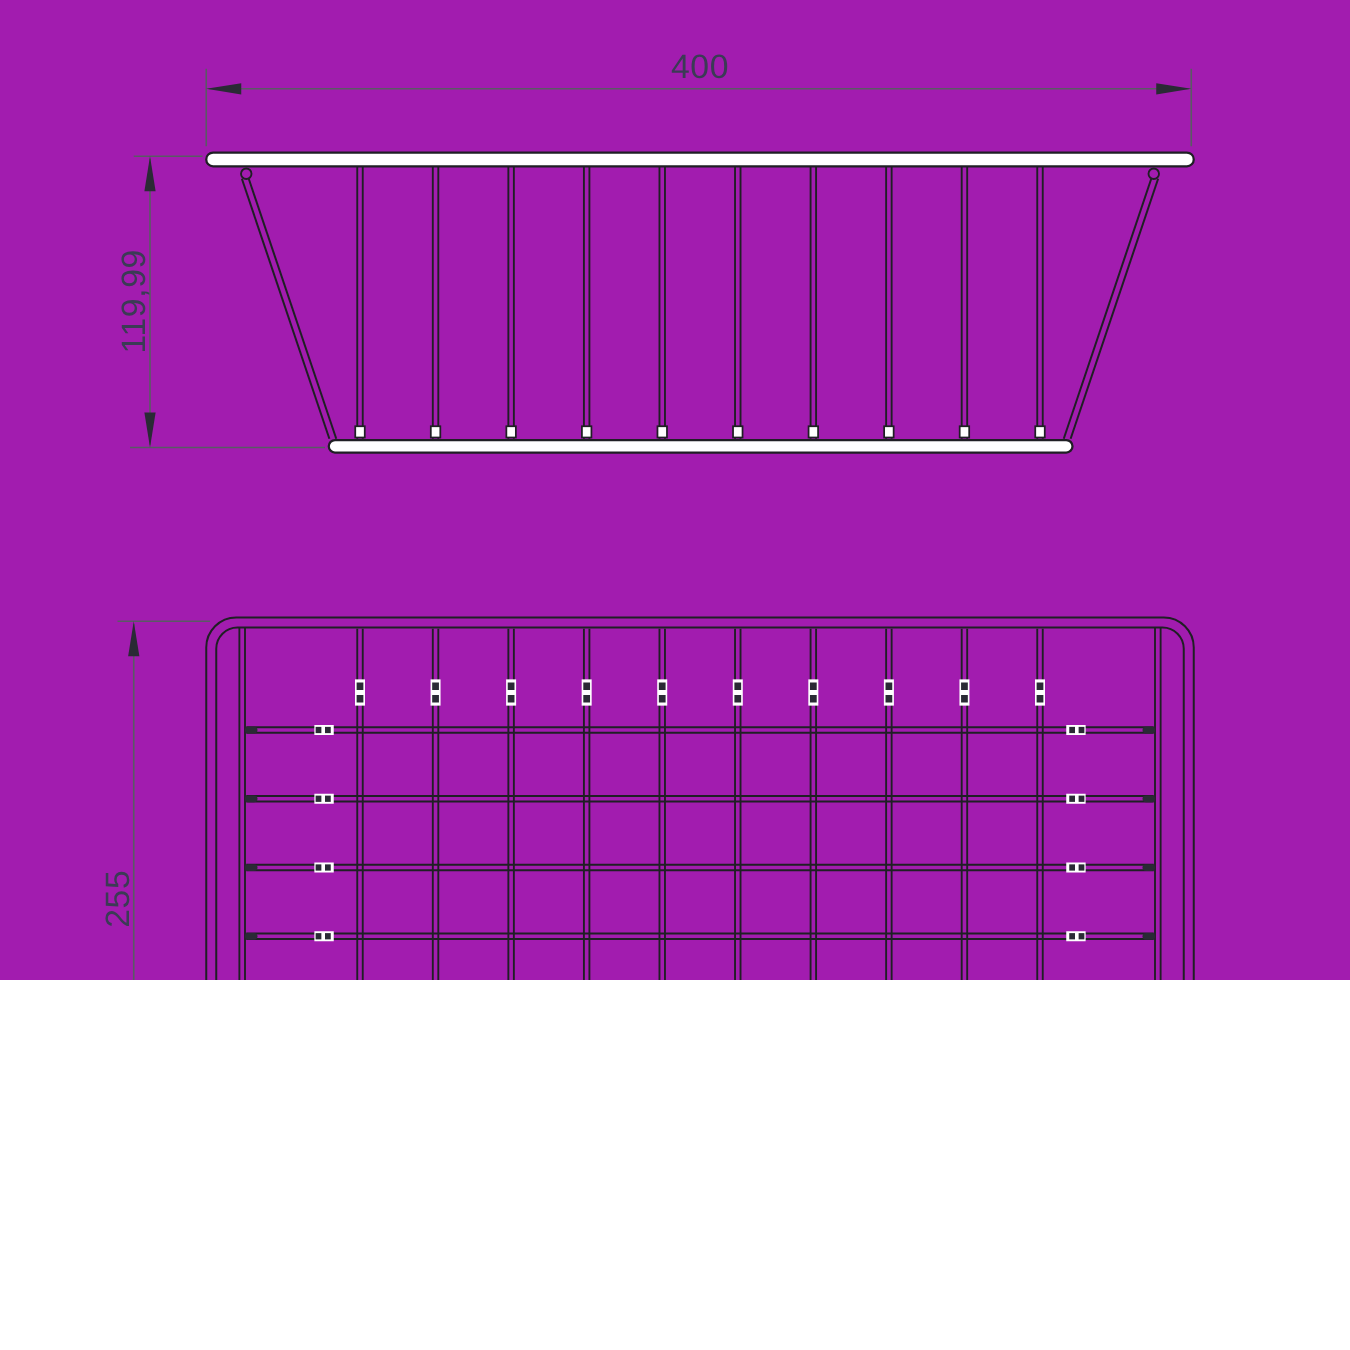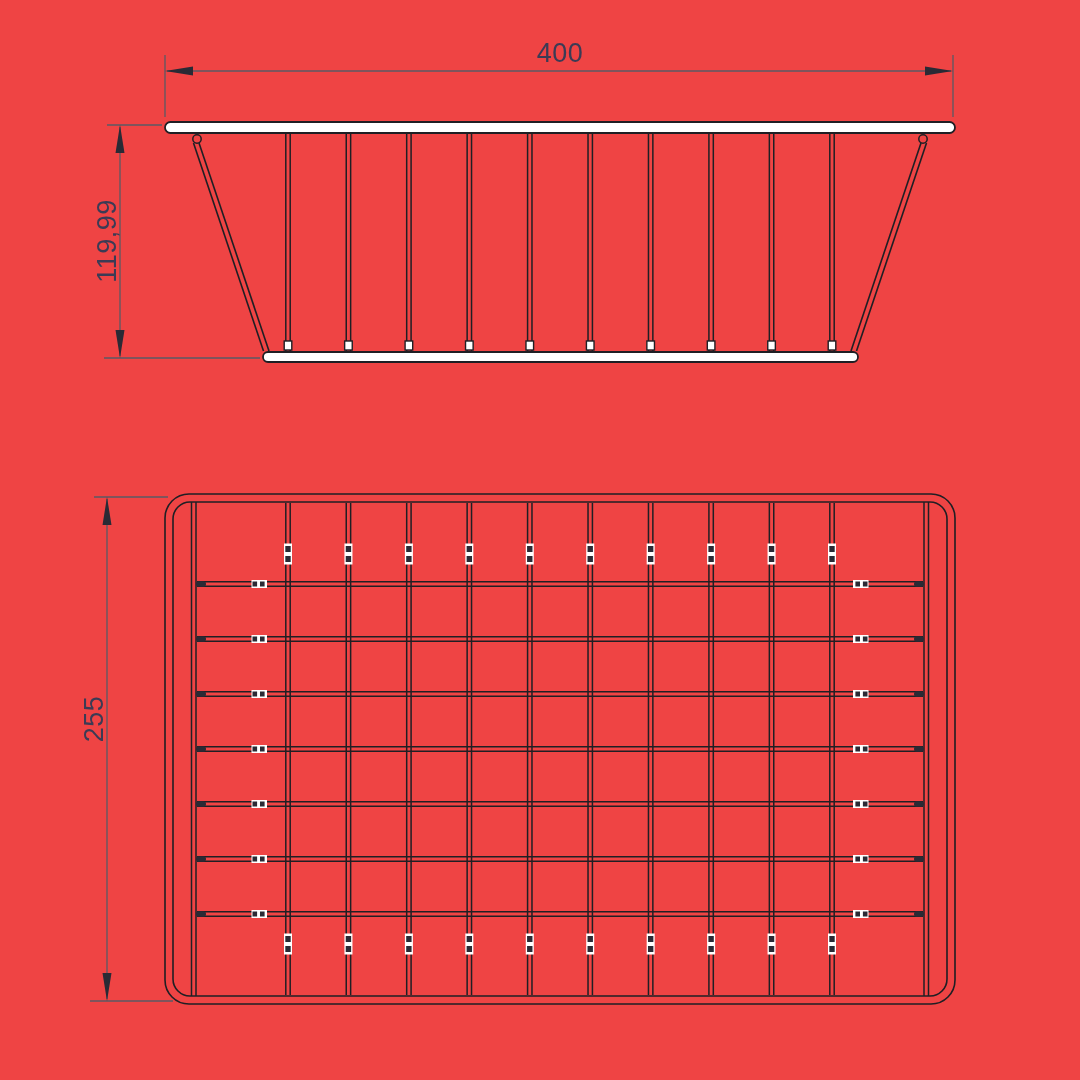--- a/index.html
+++ b/index.html
@@ -1,21 +1,21 @@
 <!DOCTYPE html>
 <html style="--line-color: #1f1f24; --dim-color: #5a5a64; --arrow-color: #2a2a35; --text-color: #3b3b55;"><head>
 <meta charset="utf-8">
 <style>
   html,body{
     margin:0;padding:0;
     width:1080px;height:1080px;
     background:#ffffff;
     font-family:"Liberation Sans", sans-serif;
   }
-  .stage{position:relative;width:1080px;height:1080px;background:#ef4444;overflow:hidden}
+  .stage{position:relative;width:1080px;height:784px;background:#a21caf;overflow:hidden}
   svg{display:block}
   .tube{fill:#ffffff;stroke:var(--line-color,#1f1f24);stroke-width:1.8}
   .wire{stroke:var(--line-color,#1f1f24);stroke-width:1.5;fill:none}
   .wire2{stroke:var(--line-color,#1f1f24);stroke-width:1.6;fill:none}
   .tick{fill:#ffffff;stroke:var(--line-color,#1f1f24);stroke-width:1.4}
   .mask{fill:#ffffff;stroke:none}
   .bead{fill:var(--arrow-color,#2a2a35);stroke:none}
   .dim{stroke:var(--dim-color,#5a5a64);stroke-width:1.3;fill:none}
   .arrow{fill:var(--arrow-color,#2a2a35);stroke:none}
   .dim-text{

